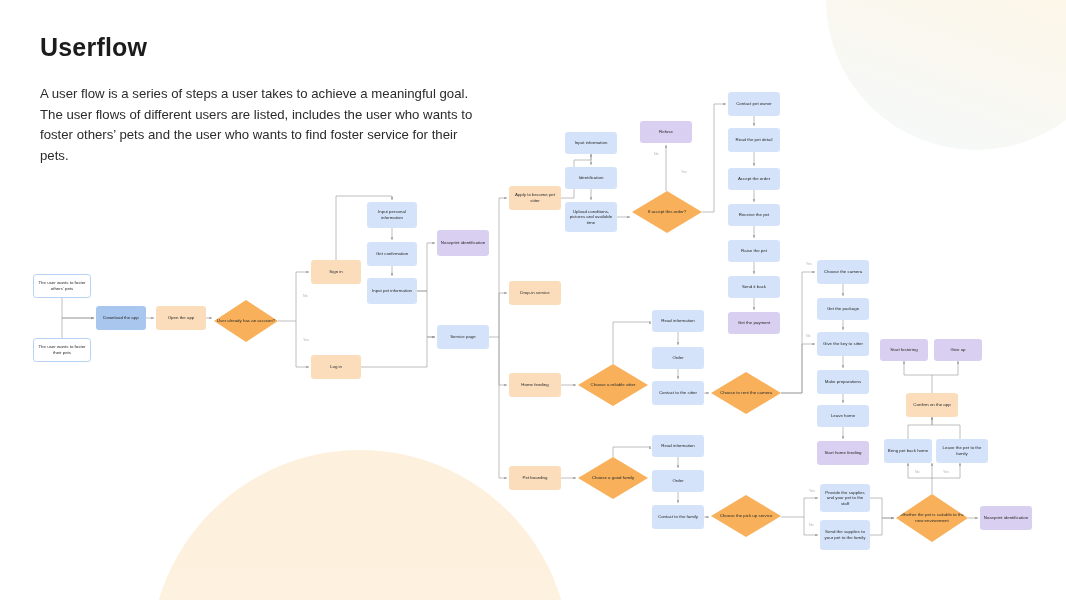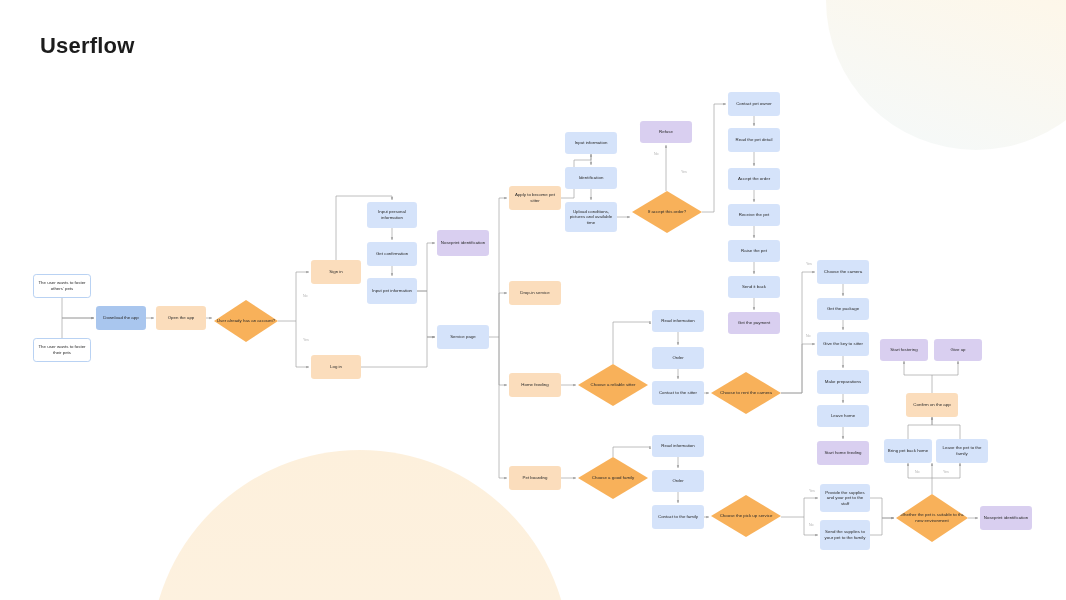--- a/index.html
+++ b/index.html
@@ -17,21 +17,21 @@
     width:300px;height:300px;right:-60px;top:-150px;
     background:linear-gradient(200deg,#fdf3df 0%,#fdf7ea 45%,#f4f9fb 100%);
   }
   #blob-bl{
     width:420px;height:420px;left:150px;bottom:-270px;
     background:linear-gradient(180deg,#fdf0dc 0%,#fdf3e4 100%);
   }
 
   
   #header{position:absolute;left:40px;top:33px;width:440px;}
-  #title{font-size:22px;font-weight:bold;color:#1c1c1c;letter-spacing:.2px;margin:0;}
+  #title{font-size:25px;font-weight:bold;color:#1c1c1c;letter-spacing:.2px;margin:0;}
   #subtitle{
     font-size:13.2px;line-height:20.5px;color:#2b2b2b;margin:22px 0 0 0;font-weight:400;
   }
 
   
   #legend{position:absolute;left:33px;top:470px;}
   .legend-row{display:flex;align-items:center;height:40px;margin-bottom:9px;}
   .legend-swatch-action{
     width:48px;height:26px;border-radius:6px;background:#fde0c2;
   }
@@ -73,20 +73,21 @@
 </head>
 <body>
 
 <div id="stage">
 
   <div class="blob" id="blob-tr"></div>
   <div class="blob" id="blob-bl"></div>
 
   <div id="header">
     <h1 id="title">Userflow</h1>
+    <p id="subtitle">A user flow is a series of steps a user takes to achieve a meaningful goal. The user flows of different users are listed, includes the user who wants to foster others’ pets and the user who wants to find foster service for their pets.</p>
   </div>
 
 
   <div id="diagram">
     <svg id="wires" viewBox="0 0 1066 600" xmlns="http://www.w3.org/2000/svg">
       <defs>
         <marker id="ar" markerWidth="5" markerHeight="5" refX="4.2" refY="1.8" orient="auto" markerUnits="strokeWidth">
           <path d="M0,0 L4.2,1.8 L0,3.6 z" fill="#9a9a9a"></path>
         </marker>
       </defs>

